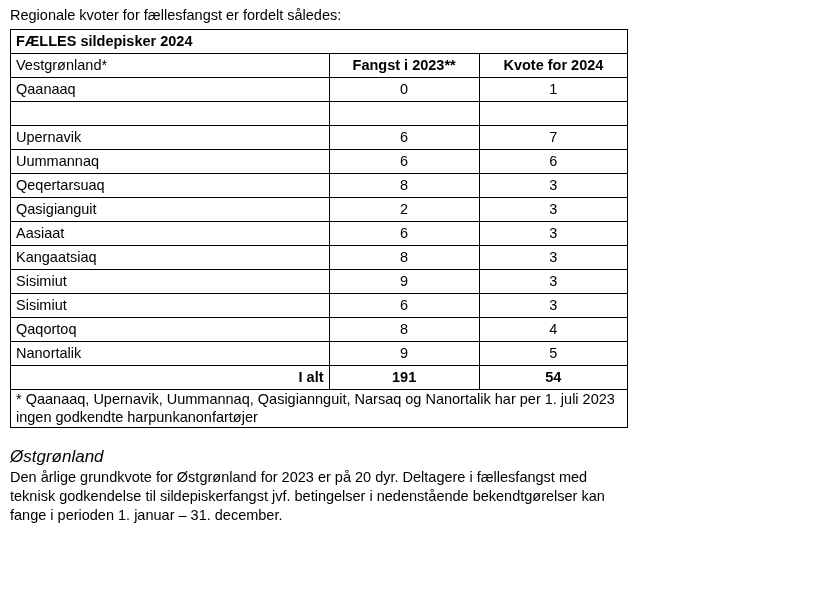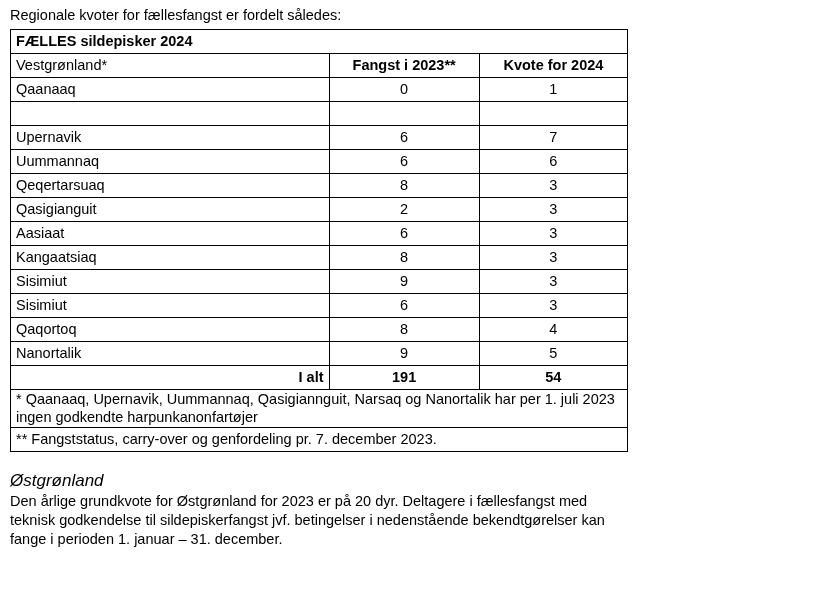--- a/index.html
+++ b/index.html
@@ -180,23 +180,20 @@
 
       <tr>
         <td class="total-label">I alt</td>
         <td class="total-num">191</td>
         <td class="total-num">54</td>
       </tr>
 
       <tr>
         <td class="note" colspan="3">* Qaanaaq, Upernavik, Uummannaq, Qasigiannguit, Narsaq og Nanortalik har per 1. juli 2023 ingen godkendte harpunkanonfartøjer</td>
       </tr>
-      <tr>
-        <td class="note" colspan="3">** Fangststatus, carry-over og genfordeling pr. 7. december 2023.</td>
-      </tr>
     </tbody>
   </table>
 
   <div class="after">
     <div class="spacer"></div>
     <div class="subhead">Østgrønland</div>
     <div class="body-par">Den årlige grundkvote for Østgrønland for 2023 er på 20 dyr. Deltagere i fællesfangst med teknisk godkendelse til sildepiskerfangst jvf. betingelser i nedenstående bekendtgørelser kan fange i perioden 1. januar – 31. december.</div>
   </div>
 
 </div>

